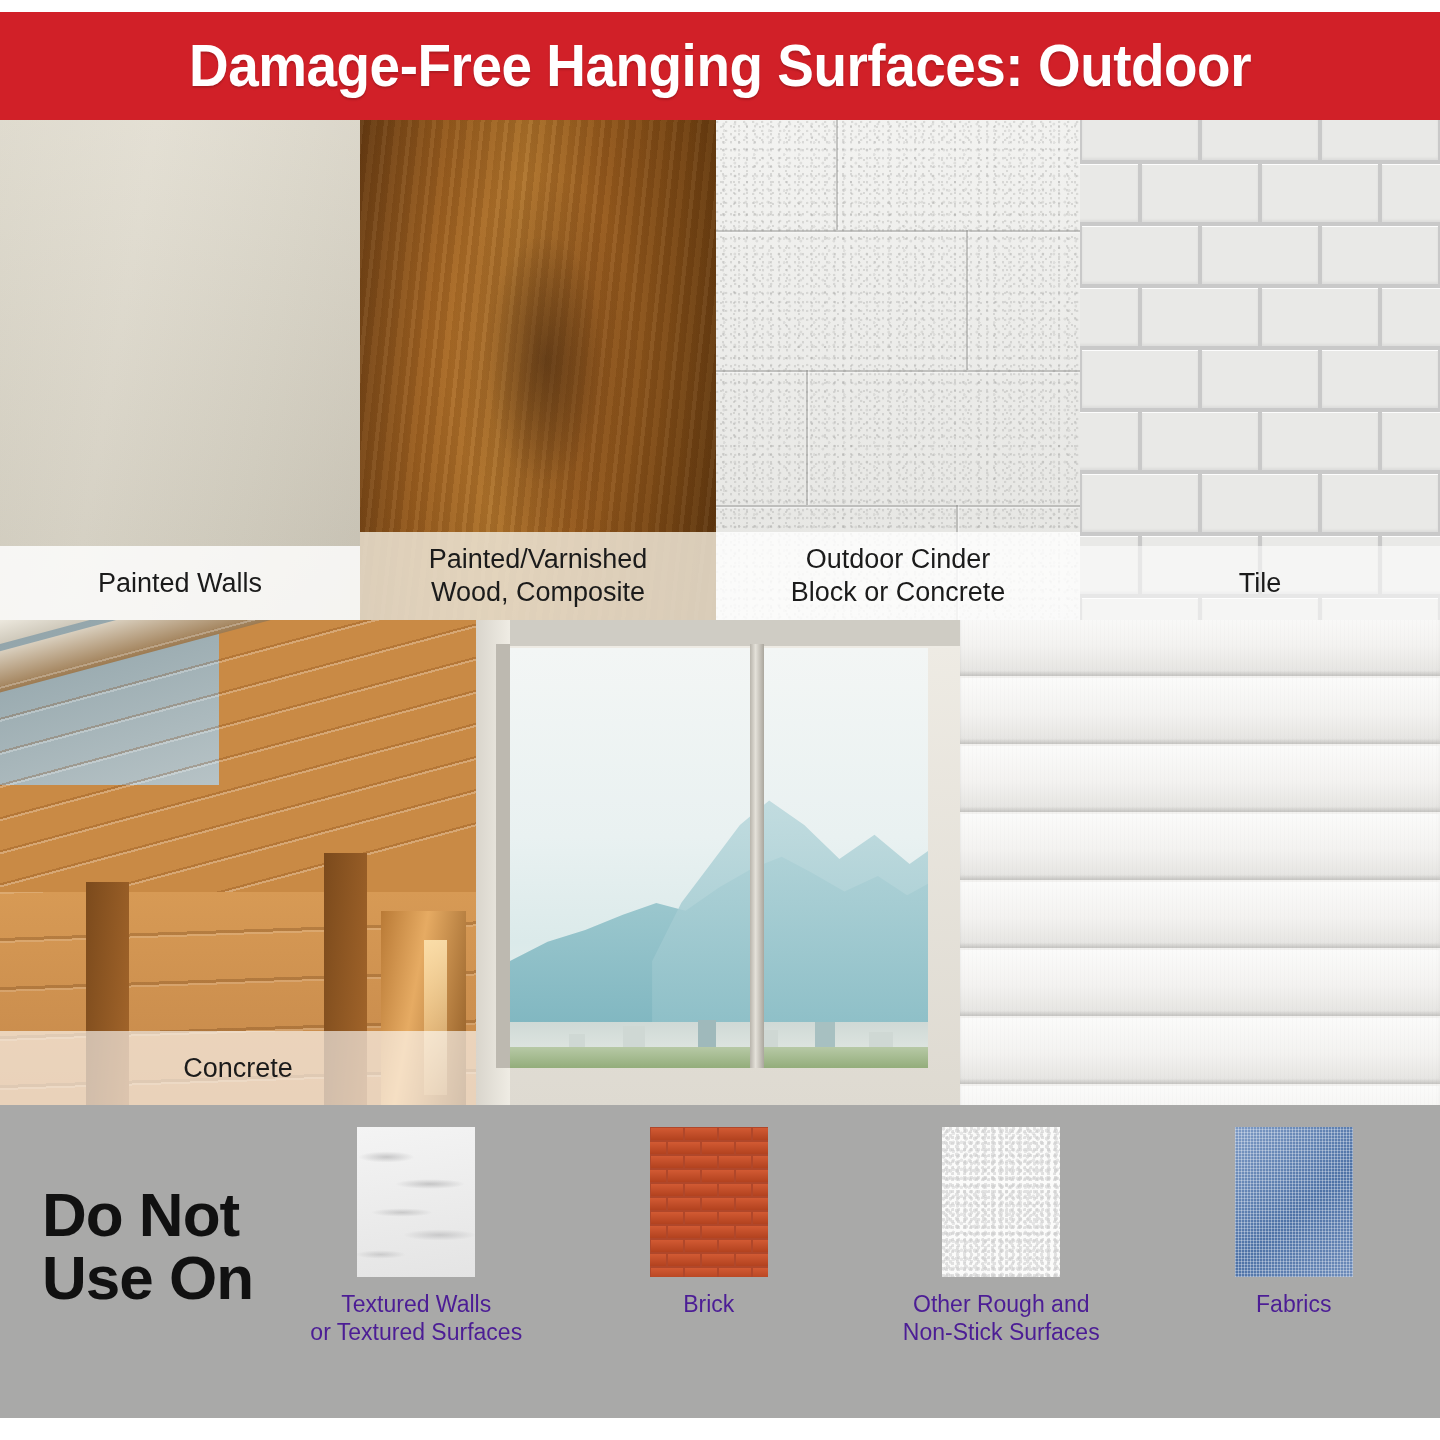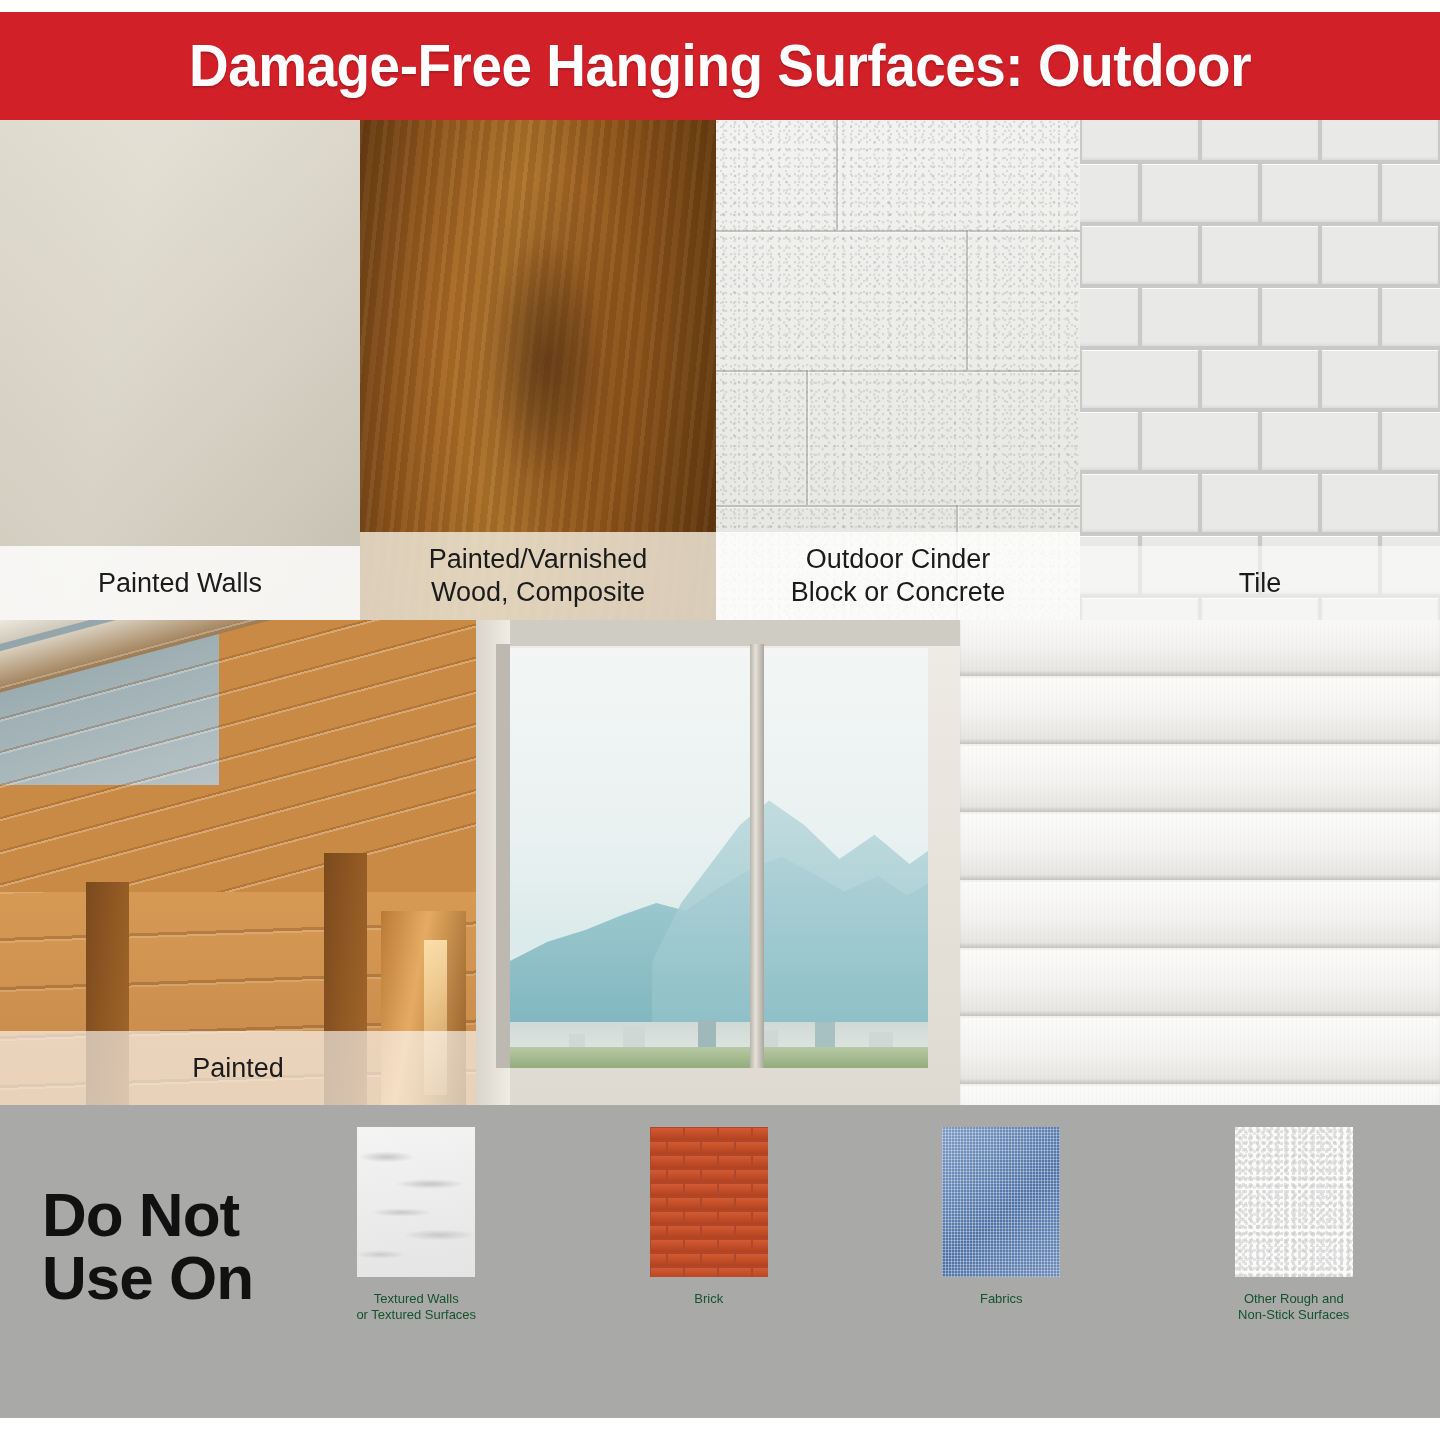--- a/index.html
+++ b/index.html
@@ -127,21 +127,21 @@
 
   
   .dnu{position:absolute;left:0;top:1105px;width:1440px;height:313px;background:#a9a9a8;}
   .dnu-title{position:absolute;left:42px;top:78px;width:250px;
       font-size:62px;font-weight:700;line-height:1.02;color:#111;
       font-family:"Liberation Sans",sans-serif;letter-spacing:-1px;}
   .dnu-items{position:absolute;left:270px;top:0;width:1170px;height:313px;
       display:flex;align-items:flex-start;}
   .dnu-item{flex:1;display:flex;flex-direction:column;align-items:center;padding-top:22px;}
   .dnu-sw{width:118px;height:150px;background:#fff;}
-  .dnu-cap{margin-top:14px;font-size:13px;line-height:1.2;color:#14532d;text-align:center;
+  .dnu-cap{margin-top:14px;font-size:23px;line-height:1.2;color:#4c1d95;text-align:center;
       font-family:"Liberation Sans",sans-serif;}
 
   .sw-textured{background:
       radial-gradient(ellipse 40px 8px at 25% 20%, rgba(120,120,122,.35), transparent 70%),
       radial-gradient(ellipse 50px 7px at 62% 38%, rgba(110,110,112,.32), transparent 70%),
       radial-gradient(ellipse 44px 6px at 38% 57%, rgba(120,120,122,.30), transparent 70%),
       radial-gradient(ellipse 52px 8px at 70% 72%, rgba(115,115,118,.28), transparent 70%),
       radial-gradient(ellipse 36px 6px at 20% 85%, rgba(120,120,122,.26), transparent 70%),
       linear-gradient(170deg,#f4f4f4,#e4e4e4);}
   .sw-roughwood{background:
@@ -255,21 +255,21 @@
       <div class="boards"></div>
       <div class="boardlines"></div>
       <div class="wall"></div>
       <div class="walllines"></div>
       <div class="post" style="left:18%;"></div>
       <div class="post" style="left:68%;height:52%;"></div>
       <div class="door"></div>
       <div class="doorglow"></div>
     </div>
     <div class="caption cap-h1" style="background:rgba(255,255,255,.62);">
-      <span>Painted</span>
+      <span>Concrete</span>
     </div>
   </div>
 
   <div class="tile" style="left:476px;top:620px;width:484px;height:485px;">
     <div class="window">
       <div class="sill"></div>
       <div class="pane" style="left:34px;top:28px;width:418px;height:420px;">
         <div class="skyg"></div>
         <div class="mt"></div>
         <div class="mt2"></div>
@@ -366,30 +366,30 @@
             <div class="bk" style="left: 35.25px; top: 141.25px; width: 31.5px; height: 11.5px;"></div>
             <div class="bk" style="left: 69.25px; top: 141.25px; width: 31.5px; height: 11.5px;"></div>
             <div class="bk" style="left: 103.25px; top: 141.25px; width: 31.5px; height: 11.5px;"></div>
           </div>
         <div class="dnu-cap">
           <span>Brick</span>
         </div>
       </div>
 
       <div class="dnu-item">
-        <div class="dnu-sw sw-fabric"></div>
-        <div class="dnu-cap">
-          <span>Fabrics</span>
-        </div>
-      </div>
-
-      <div class="dnu-item">
         <div class="dnu-sw sw-otherrough"></div>
         <div class="dnu-cap">
           <span>Other Rough and</span><br>
           <span>Non-Stick Surfaces</span>
         </div>
       </div>
 
+      <div class="dnu-item">
+        <div class="dnu-sw sw-fabric"></div>
+        <div class="dnu-cap">
+          <span>Fabrics</span>
+        </div>
+      </div>
+
     </div>
   </div>
 
 </div>
 
 </body></html>

